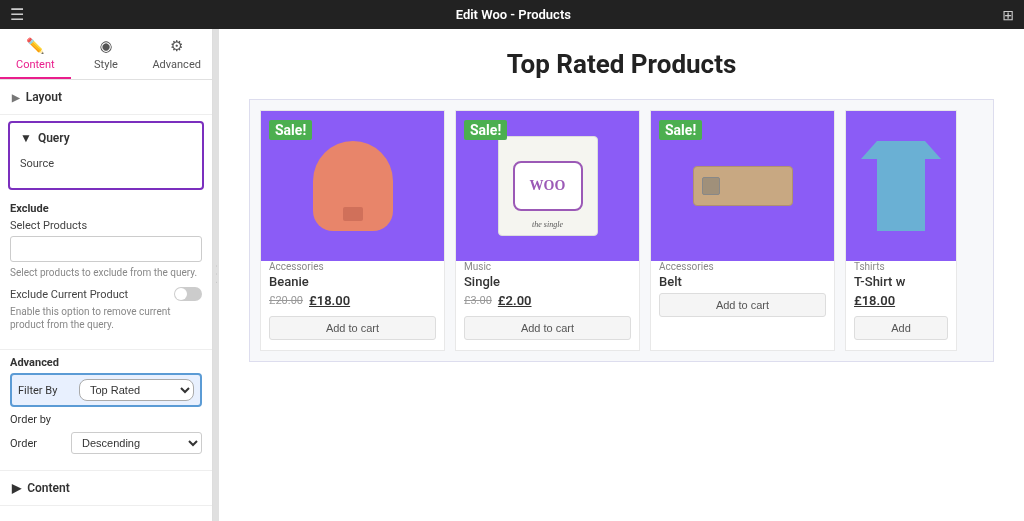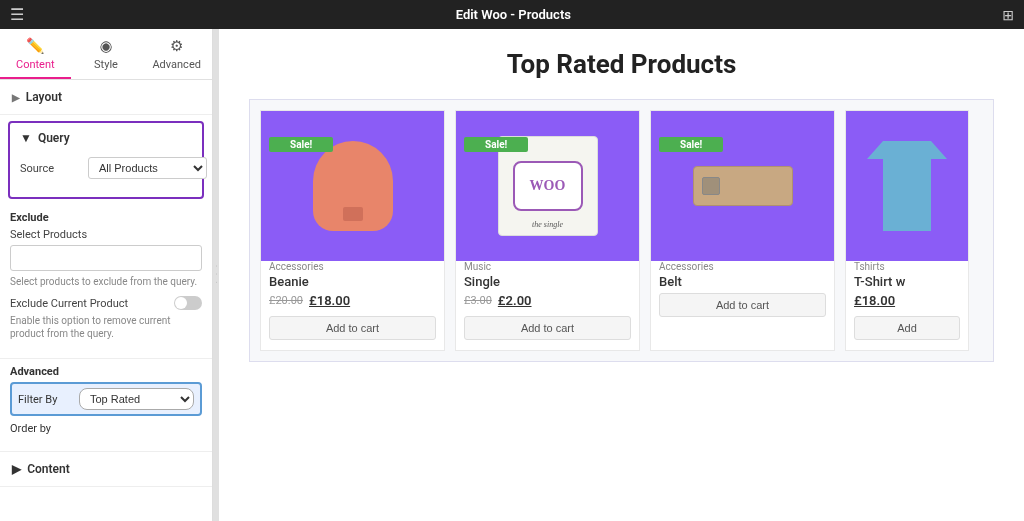--- a/index.html
+++ b/index.html
@@ -305,27 +305,27 @@
       background: #fff;
       border: 1px solid #e8e8e8;
       width: 185px;
       flex-shrink: 0;
       margin-right: 10px;
       position: relative;
       padding-bottom: 10px;
     }
     .sale-badge {
       position: absolute;
-      top: 26px;
+      top: 9px;
       left: 8px;
       background: #4caf50;
       color: white;
-      font-size: 10px;
+      font-size: 14px;
       font-weight: 700;
-      padding: 2px 21px;
+      padding: 2px 6px;
       border-radius: 2px;
       z-index: 1;
     }
     .product-image {
       width: 100%;
       height: 150px;
       background: #8b5cf6;
       display: flex;
       align-items: center;
       justify-content: center;
@@ -489,26 +489,20 @@
     </div>
 
     <div class="query-section">
       <div class="query-header">
         <span class="arrow">▼</span>
         <span>Query</span>
       </div>
       <div class="query-body">
         <div class="field-row">
           <span class="field-label">Source</span>
-          <select class="field-select">
-            <option>All Products</option>
-            <option>Featured</option>
-            <option>Sale</option>
-            <option>Manual Selection</option>
-          </select>
         </div>
       </div>
     </div>
 
     <div class="exclude-section">
       <div class="section-title">Exclude</div>
       <div class="sub-label">Select Products</div>
       <input class="text-input" type="text" style="">
       <div class="hint-text">Select products to exclude from the query.</div>
       <div class="toggle-row">
@@ -525,20 +519,27 @@
         <select class="filter-select">
           <option>None</option>
           <option>Featured</option>
           <option>Sale</option>
           <option selected="">Top Rated</option>
           <option>Best Selling</option>
         </select>
       </div>
       <div class="small-row">
         <span class="filter-label">Order by</span>
+      </div>
+      <div class="small-row">
+        <span class="filter-label">Order</span>
+        <select class="field-select">
+          <option selected="">Descending</option>
+          <option>Ascending</option>
+        </select>
       </div>
     </div>
 
     <div class="bottom-section">
       <span class="arrow">▶</span>
       <span>Content</span>
     </div>
 
   </div>
 
@@ -585,21 +586,21 @@
         <div class="product-card">
           <div class="sale-badge">Sale!</div>
           <div class="product-image">
             <div class="product-img-belt"></div>
           </div>
           <div class="product-category">Accessories</div>
           <div class="product-name">Belt</div>
           <button class="add-to-cart-btn">Add to cart</button>
         </div>
 
-        <div class="product-card" style="width:124px;">
+        <div class="product-card" style="width:112px;">
           <div class="product-image">
             <div class="product-img-tshirt"></div>
           </div>
           <div class="product-category">Tshirts</div>
           <div class="product-name">T-Shirt w</div>
           <div class="product-prices">
             <span class="price-new">£18.00</span>
           </div>
           <button class="add-to-cart-btn">Add</button>
         </div>

